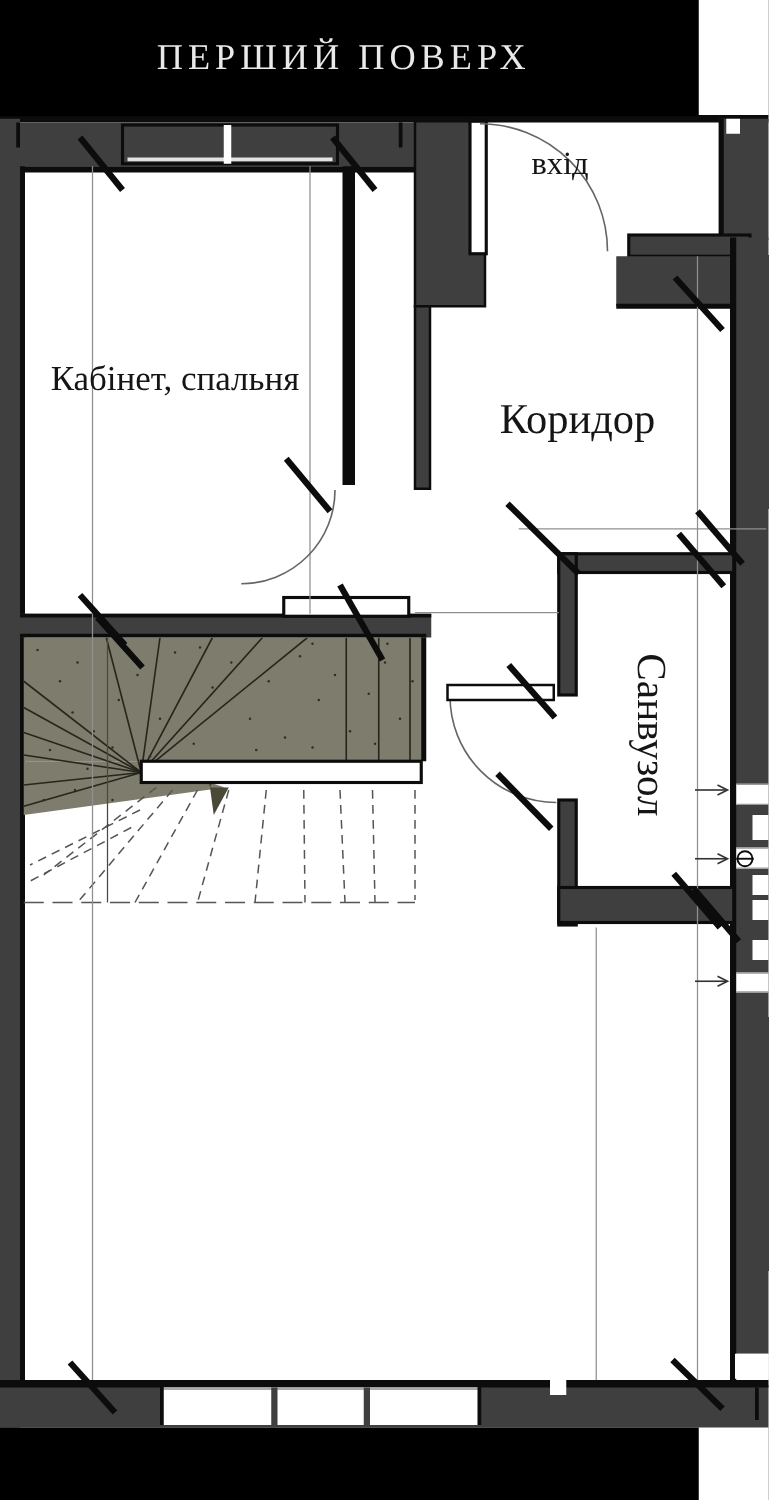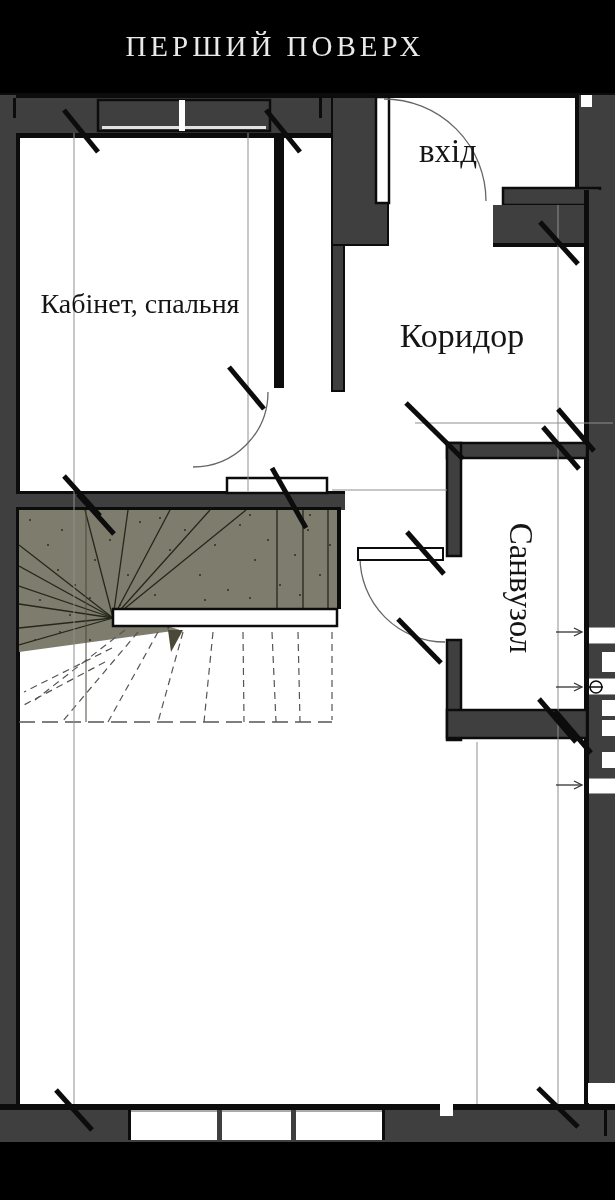--- a/index.html
+++ b/index.html
@@ -1,28 +1,28 @@
 <!DOCTYPE html>
 <html><head>
 <meta charset="utf-8">
 <style>
   html,body{margin:0;padding:0;background:#888;}
   #page{position:relative;width:615px;height:1200px;background:#ffffff;overflow:hidden;
         font-family:"Liberation Serif","DejaVu Serif",serif;}
-  .banner{position:absolute;left:0;width:615px;background:#000;color:#f5f5f5;z-index:3;}
+  .banner{position:absolute;left:0;width:511px;background:#000;color:#f5f5f5;z-index:3;padding-left:48px;}
   #top-banner{top:0;height:93px;}
   #bottom-banner{top:1142px;height:58px;}
   #floor-title{position:absolute;left:275px;top:30px;transform:translateX(-50%);
         font-size:29px;letter-spacing:4px;white-space:nowrap;color:#e9e9e9;}
   #plan-svg{position:absolute;left:0;top:0;z-index:1;}
   .room-label{position:absolute;z-index:2;color:#151515;white-space:nowrap;
         transform:translate(-50%,-50%);}
   #label-office{left:140px;top:304px;font-size:28px;}
   #label-corridor{left:462px;top:336px;font-size:34px;}
-  #label-entrance{left:448px;top:151px;font-size:33px;}
+  #label-entrance{left:448px;top:131px;font-size:26px;}
   #label-bathroom{left:520px;top:588px;font-size:33px;transform:translate(-50%,-50%) rotate(90deg);}
   #label-kitchen{left:290px;top:992px;font-size:40px;}
 </style>
 </head>
 <body>
 
 <div id="page">
 
   <div id="top-banner" class="banner">
     <div id="floor-title">ПЕРШИЙ ПОВЕРХ</div>

